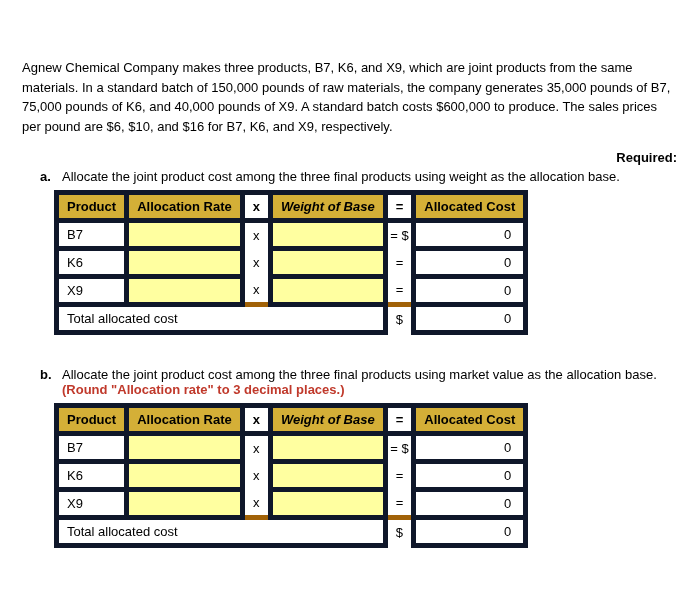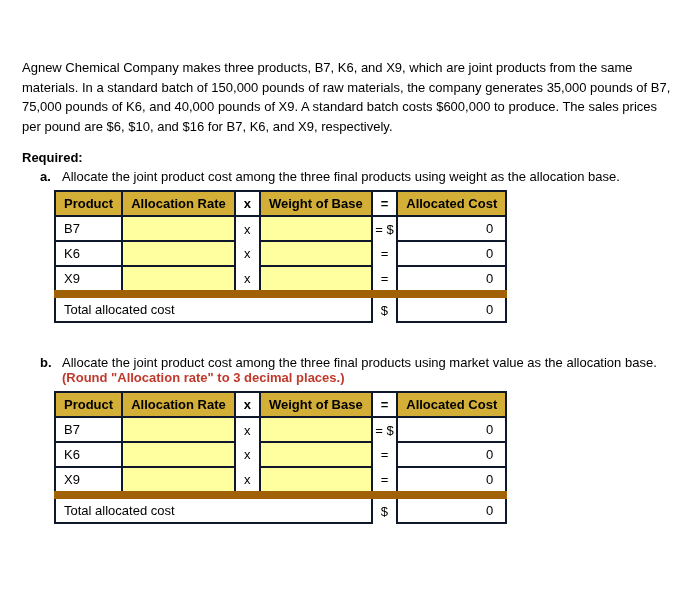--- a/index.html
+++ b/index.html
@@ -13,34 +13,35 @@
       padding: 18px 22px;
     }
     .intro-text {
       line-height: 1.5;
       margin-bottom: 14px;
       margin-top: 40px;
     }
     .required-label {
       font-weight: bold;
       margin-bottom: 4px;
+      text-align: right;
     }
     .part-b-note {
       color: #c0392b;
       font-weight: bold;
     }
     .section {
       margin-bottom: 28px;
     }
     table {
       border-collapse: collapse;
       margin-top: 6px;
     }
     th, td {
-      border: 2px solid #0f172a;
+      border: 5px solid #0f172a;
       padding: 4px 8px;
       text-align: left;
       white-space: nowrap;
     }
     th {
       background-color: #d4af37;
       font-weight: bold;
       font-size: 13px;
     }
     td {
@@ -52,27 +53,27 @@
       height: 22px;
     }
     .input-cell-b {
       background-color: #ffffa0;
       min-width: 80px;
       height: 22px;
     }
     .col-product { min-width: 60px; }
     .col-alloc { min-width: 110px; }
     .col-x { min-width: 18px; text-align: center; border-left: none; border-right: none; background: #fff; }
-    .col-weight { min-width: 100px; }
+    .col-weight { min-width: 100px; font-style: italic; }
     .col-eq { min-width: 18px; text-align: center; border-left: none; border-right: none; background: #fff; }
     .col-allocated { min-width: 100px; margin-top: 44px; }
     .eq-sign { text-align: center; background: #fff; border: none; padding: 0 2px; }
     .x-sign { text-align: center; background: #fff; border: none; padding: 0 2px; }
     .zero { text-align: right; padding-right: 12px; }
-    .total-row td { border-top: 8px solid #a16207; font-weight: normal; }
+    .total-row td { border-top: 5px solid #a16207; font-weight: normal; }
     .total-label { }
     .part-a-section { margin-left: 18px; }
     .part-b-section { margin-left: 18px; }
     .part-row { display: flex; gap: 6px; margin-bottom: 6px; align-items: flex-start; }
     .part-letter { font-weight: bold; min-width: 16px; }
   </style>
 </head>
 <body>
 
 <p class="intro-text">Agnew Chemical Company makes three products, B7, K6, and X9, which are joint products from the same materials. In a standard batch of 150,000 pounds of raw materials, the company generates 35,000 pounds of B7, 75,000 pounds of K6, and 40,000 pounds of X9. A standard batch costs $600,000 to produce. The sales prices per pound are $6, $10, and $16 for B7, K6, and X9, respectively.</p>

